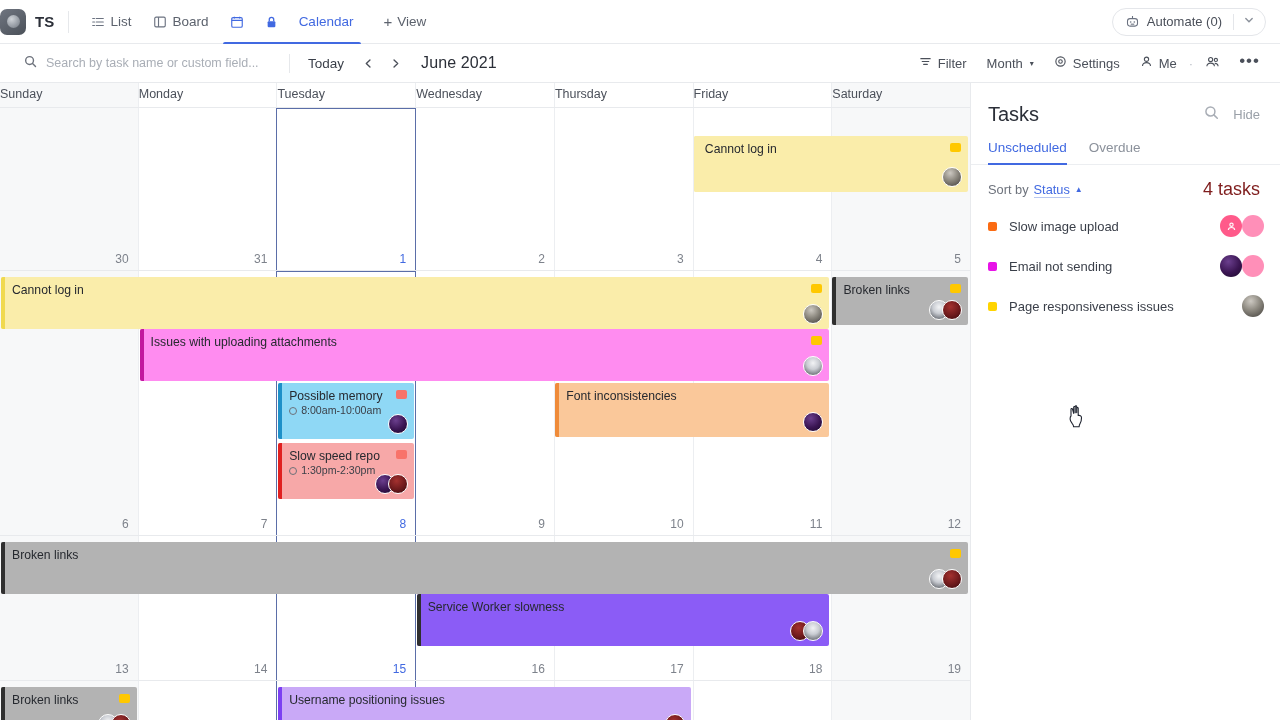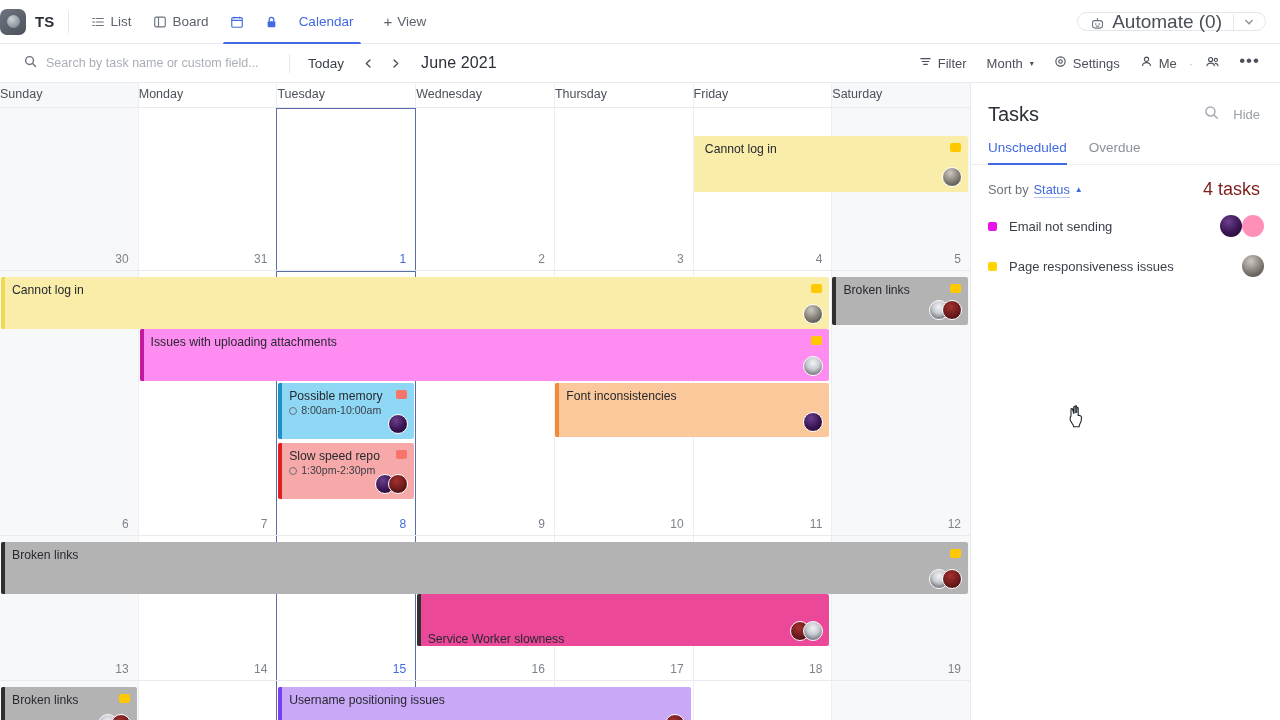--- a/index.html
+++ b/index.html
@@ -48,22 +48,22 @@
   }
   .vtab svg { display:block; }
   .vtab .lock { color:#4169e1; }
   .plus-view { display:flex; align-items:center; gap:5px; font-size:13.5px; color:#5c626d; padding: 0 10px; margin-left: 10px; cursor:pointer;}
   .plus-view .pl { font-size: 15px; color:#5c626d; line-height:1; }
 
   .topbar-right { margin-left: auto; display: flex; align-items: center; }
   .automate {
     display: flex; align-items: center; gap: 7px;
     border: 1px solid #e4e6ea; border-radius: 18px;
-    padding: 6px 6px 6px 12px; font-size: 19px; color: #4a4f59;
-    cursor: pointer; height: 19px;
+    padding: 6px 6px 6px 12px; font-size: 13px; color: #4a4f59;
+    cursor: pointer; height: 28px;
   }
   .automate .bot { width:15px;height:15px; color:#6b7280; }
   .automate .divider { width:1px;height:16px;background:#e4e6ea; margin:0 2px 0 4px; }
   .automate .chev { color:#8b919b; padding-right: 4px; }
 
   
   .toolbar {
     height: 39px; min-height: 39px;
     display: flex; align-items: center;
     border-bottom: 1px solid #e8eaed;
@@ -518,21 +518,21 @@
             <div class="events">
               <div class="ev" style="left: 1px; width: 967px; top: 6px; height: 52px; background: rgb(179, 179, 179);">
                 <div class="accent" style="background: rgb(47, 47, 47);"></div>
                 <div class="ev-title">Broken links</div>
                 <div class="flag mid"></div>
                 <div class="avs">
                   <div class="av p-suit"></div>
                   <div class="av p-red"></div>
                 </div>
               </div>
-              <div class="ev" style="left: 416.714px; width: 412.714px; top: 58px; height: 52px; background: #ec4899; justify-content: flex-end;">
+              <div class="ev" style="left: 416.714px; width: 412.714px; top: 58px; height: 52px; background: #8b5cf6;">
                 <div class="accent" style="background: rgb(47, 47, 47);"></div>
                 <div class="ev-title">Service Worker slowness</div>
                 <div class="avs">
                   <div class="av p-red"></div>
                   <div class="av p-suit"></div>
                 </div>
               </div>
             </div>
           </div>
           <div class="week w4">
@@ -588,20 +588,33 @@
 
       <div class="sb-sortrow">
         <span class="sb-sortlabel">Sort by</span>
         <span class="sb-sortval">Status</span>
         <span class="sb-sortcaret">▲</span>
         <span class="sb-count">4 tasks</span>
       </div>
 
       <div class="tasklist" id="tasklist">
           <div class="task-row">
+            <div class="status-dot" style="background: rgb(251, 107, 18);"></div>
+            <div class="task-name">Slow image upload</div>
+            <div class="task-avs" style="flex-direction: row-reverse;">
+              <div class="av ghost-pink"></div>
+              <div class="av pinkA">
+                <svg width="11" height="11" viewBox="0 0 14 14" fill="none" stroke="#fff" stroke-width="1.5">
+                  <circle cx="7" cy="4.8" r="2.1"></circle>
+                  <path d="M3 11.6c0-2.1 1.8-3.3 4-3.3s4 1.2 4 3.3"></path>
+                </svg>
+              </div>
+            </div>
+          </div>
+          <div class="task-row">
             <div class="status-dot" style="background: rgb(231, 19, 231);"></div>
             <div class="task-name">Email not sending</div>
             <div class="task-avs" style="flex-direction: row-reverse;">
               <div class="av ghost-pink"></div>
               <div class="av p-dark"></div>
             </div>
           </div>
           <div class="task-row">
             <div class="status-dot" style="background: rgb(255, 212, 0);"></div>
             <div class="task-name">Page responsiveness issues</div>

